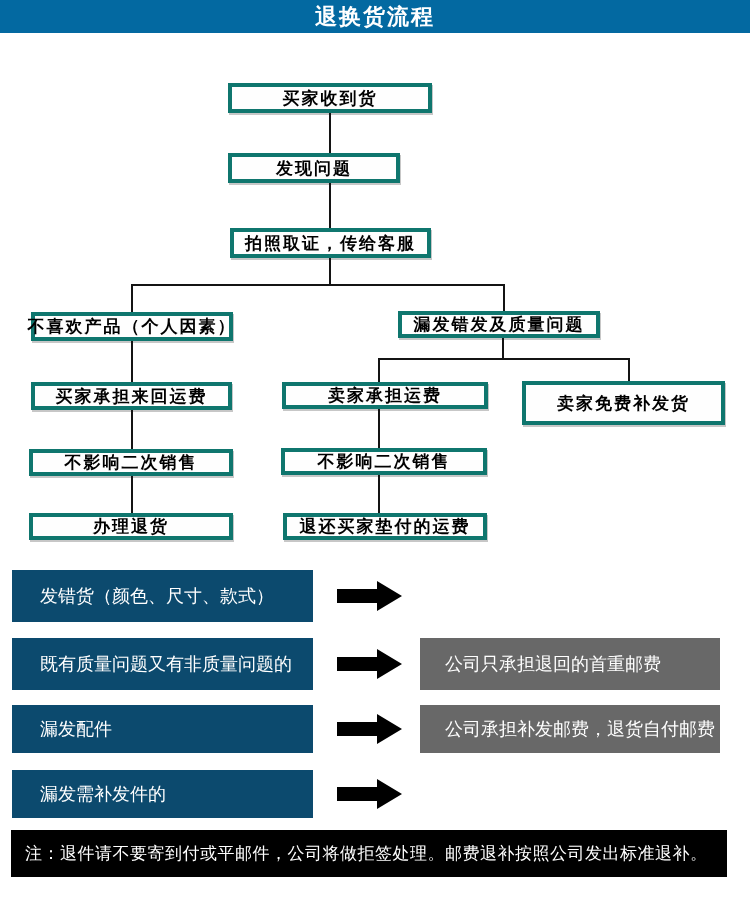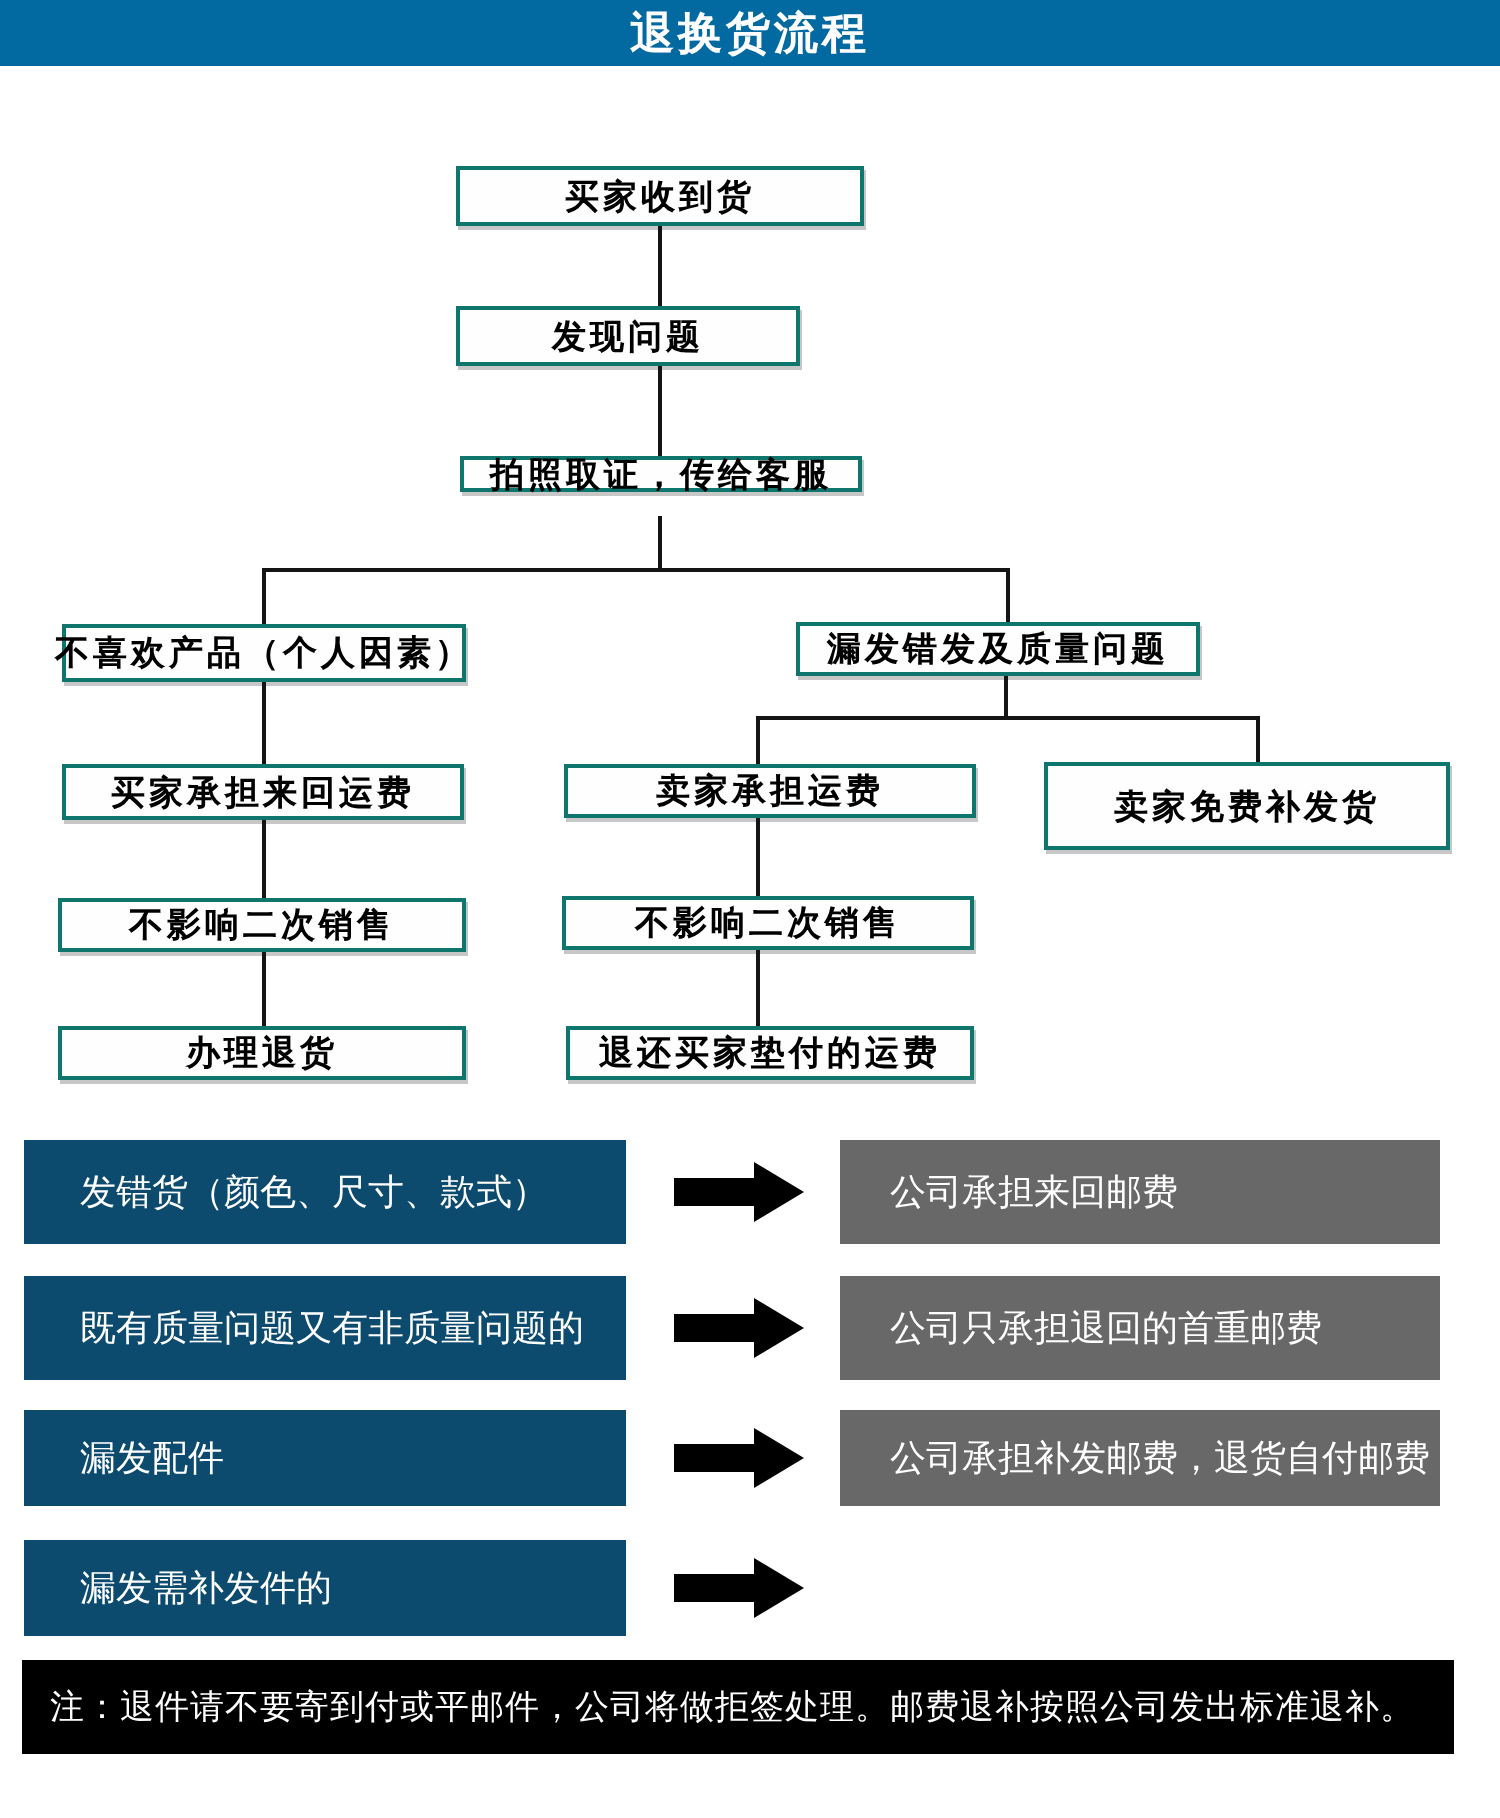--- a/index.html
+++ b/index.html
@@ -6,21 +6,21 @@
   #canvas{
     position:relative;width:750px;height:909px;background:#ffffff;
     font-family:"Liberation Sans","DejaVu Sans",sans-serif;overflow:hidden;
   }
   .banner{
     position:absolute;left:0;top:0;width:750px;height:33px;background:#0369a1;
     color:#fff;font-weight:bold;font-size:22px;line-height:33px;text-align:center;
     letter-spacing:2px;
   }
   .fc-box{
-    position:absolute;background:#fefefe;border:2px solid #0f766e;
+    position:absolute;background:#fefefe;border:4px solid #0f766e;
     box-shadow:1px 2px 0 rgba(0,0,0,0.22);
     display:flex;align-items:center;justify-content:center;
     font-weight:bold;font-size:17px;letter-spacing:2px;color:#000;
     box-sizing:border-box;white-space:nowrap;
   }
   .vline,.hline{position:absolute;background:#141414;}
   .vline{width:2px;}
   .hline{height:2px;}
   .rule-black{
     position:absolute;left:12px;width:301px;background:#0c4a6e;color:#fff;
@@ -41,21 +41,21 @@
 </style>
 </head>
 <body>
 
 <div id="canvas">
 
   <div class="banner">退换货流程</div>
 
   <div class="fc-box" style="left:228px;top:83px;width:204px;height:30px;">买家收到货</div>
   <div class="fc-box" style="left:228px;top:153px;width:172px;height:30px;">发现问题</div>
-  <div class="fc-box" style="left:230px;top:228px;width:201px;height:18px;text-align:center;">拍照取证，传给客服</div>
+  <div class="fc-box" style="left:230px;top:228px;width:201px;height:30px;text-align:center;">拍照取证，传给客服</div>
   <div class="fc-box" style="left:31px;top:312px;width:202px;height:29px;">不喜欢产品（个人因素）</div>
   <div class="fc-box" style="left:31px;top:382px;width:201px;height:28px;">买家承担来回运费</div>
   <div class="fc-box" style="left:29px;top:449px;width:204px;height:27px;">不影响二次销售</div>
   <div class="fc-box" style="left:29px;top:513px;width:204px;height:27px;">办理退货</div>
   <div class="fc-box" style="left:398px;top:311px;width:202px;height:27px;">漏发错发及质量问题</div>
   <div class="fc-box" style="left:282px;top:382px;width:206px;height:27px;">卖家承担运费</div>
   <div class="fc-box" style="left:281px;top:448px;width:206px;height:27px;">不影响二次销售</div>
   <div class="fc-box" style="left:283px;top:513px;width:204px;height:27px;">退还买家垫付的运费</div>
   <div class="fc-box" style="left:522px;top:381px;width:203px;height:44px;">卖家免费补发货</div>
 
@@ -74,21 +74,20 @@
   <div class="vline" style="left:628px;top:358px;height:23px;"></div>
   <div class="vline" style="left:378px;top:409px;height:39px;"></div>
   <div class="vline" style="left:378px;top:475px;height:38px;"></div>
 
   <div class="rule-black" style="top:570px;height:52px;">发错货（颜色、尺寸、款式）</div>
   <div class="arrow" style="top:580px;">
     <svg width="66" height="32" viewBox="0 0 66 32">
         <polygon points="0,9 40,9 40,1 65,16 40,31 40,23 0,23" fill="#000"></polygon>
       </svg>
   </div>
-  <div class="rule-gray" style="top:570px;height:52px;">公司承担来回邮费</div>
 
   <div class="rule-black" style="top:638px;height:52px;">既有质量问题又有非质量问题的</div>
   <div class="arrow" style="top:648px;">
     <svg width="66" height="32" viewBox="0 0 66 32">
         <polygon points="0,9 40,9 40,1 65,16 40,31 40,23 0,23" fill="#000"></polygon>
       </svg>
   </div>
   <div class="rule-gray" style="top:638px;height:52px;text-align:center;">公司只承担退回的首重邮费</div>
 
   <div class="rule-black" style="top:705px;height:48px;">漏发配件</div>

